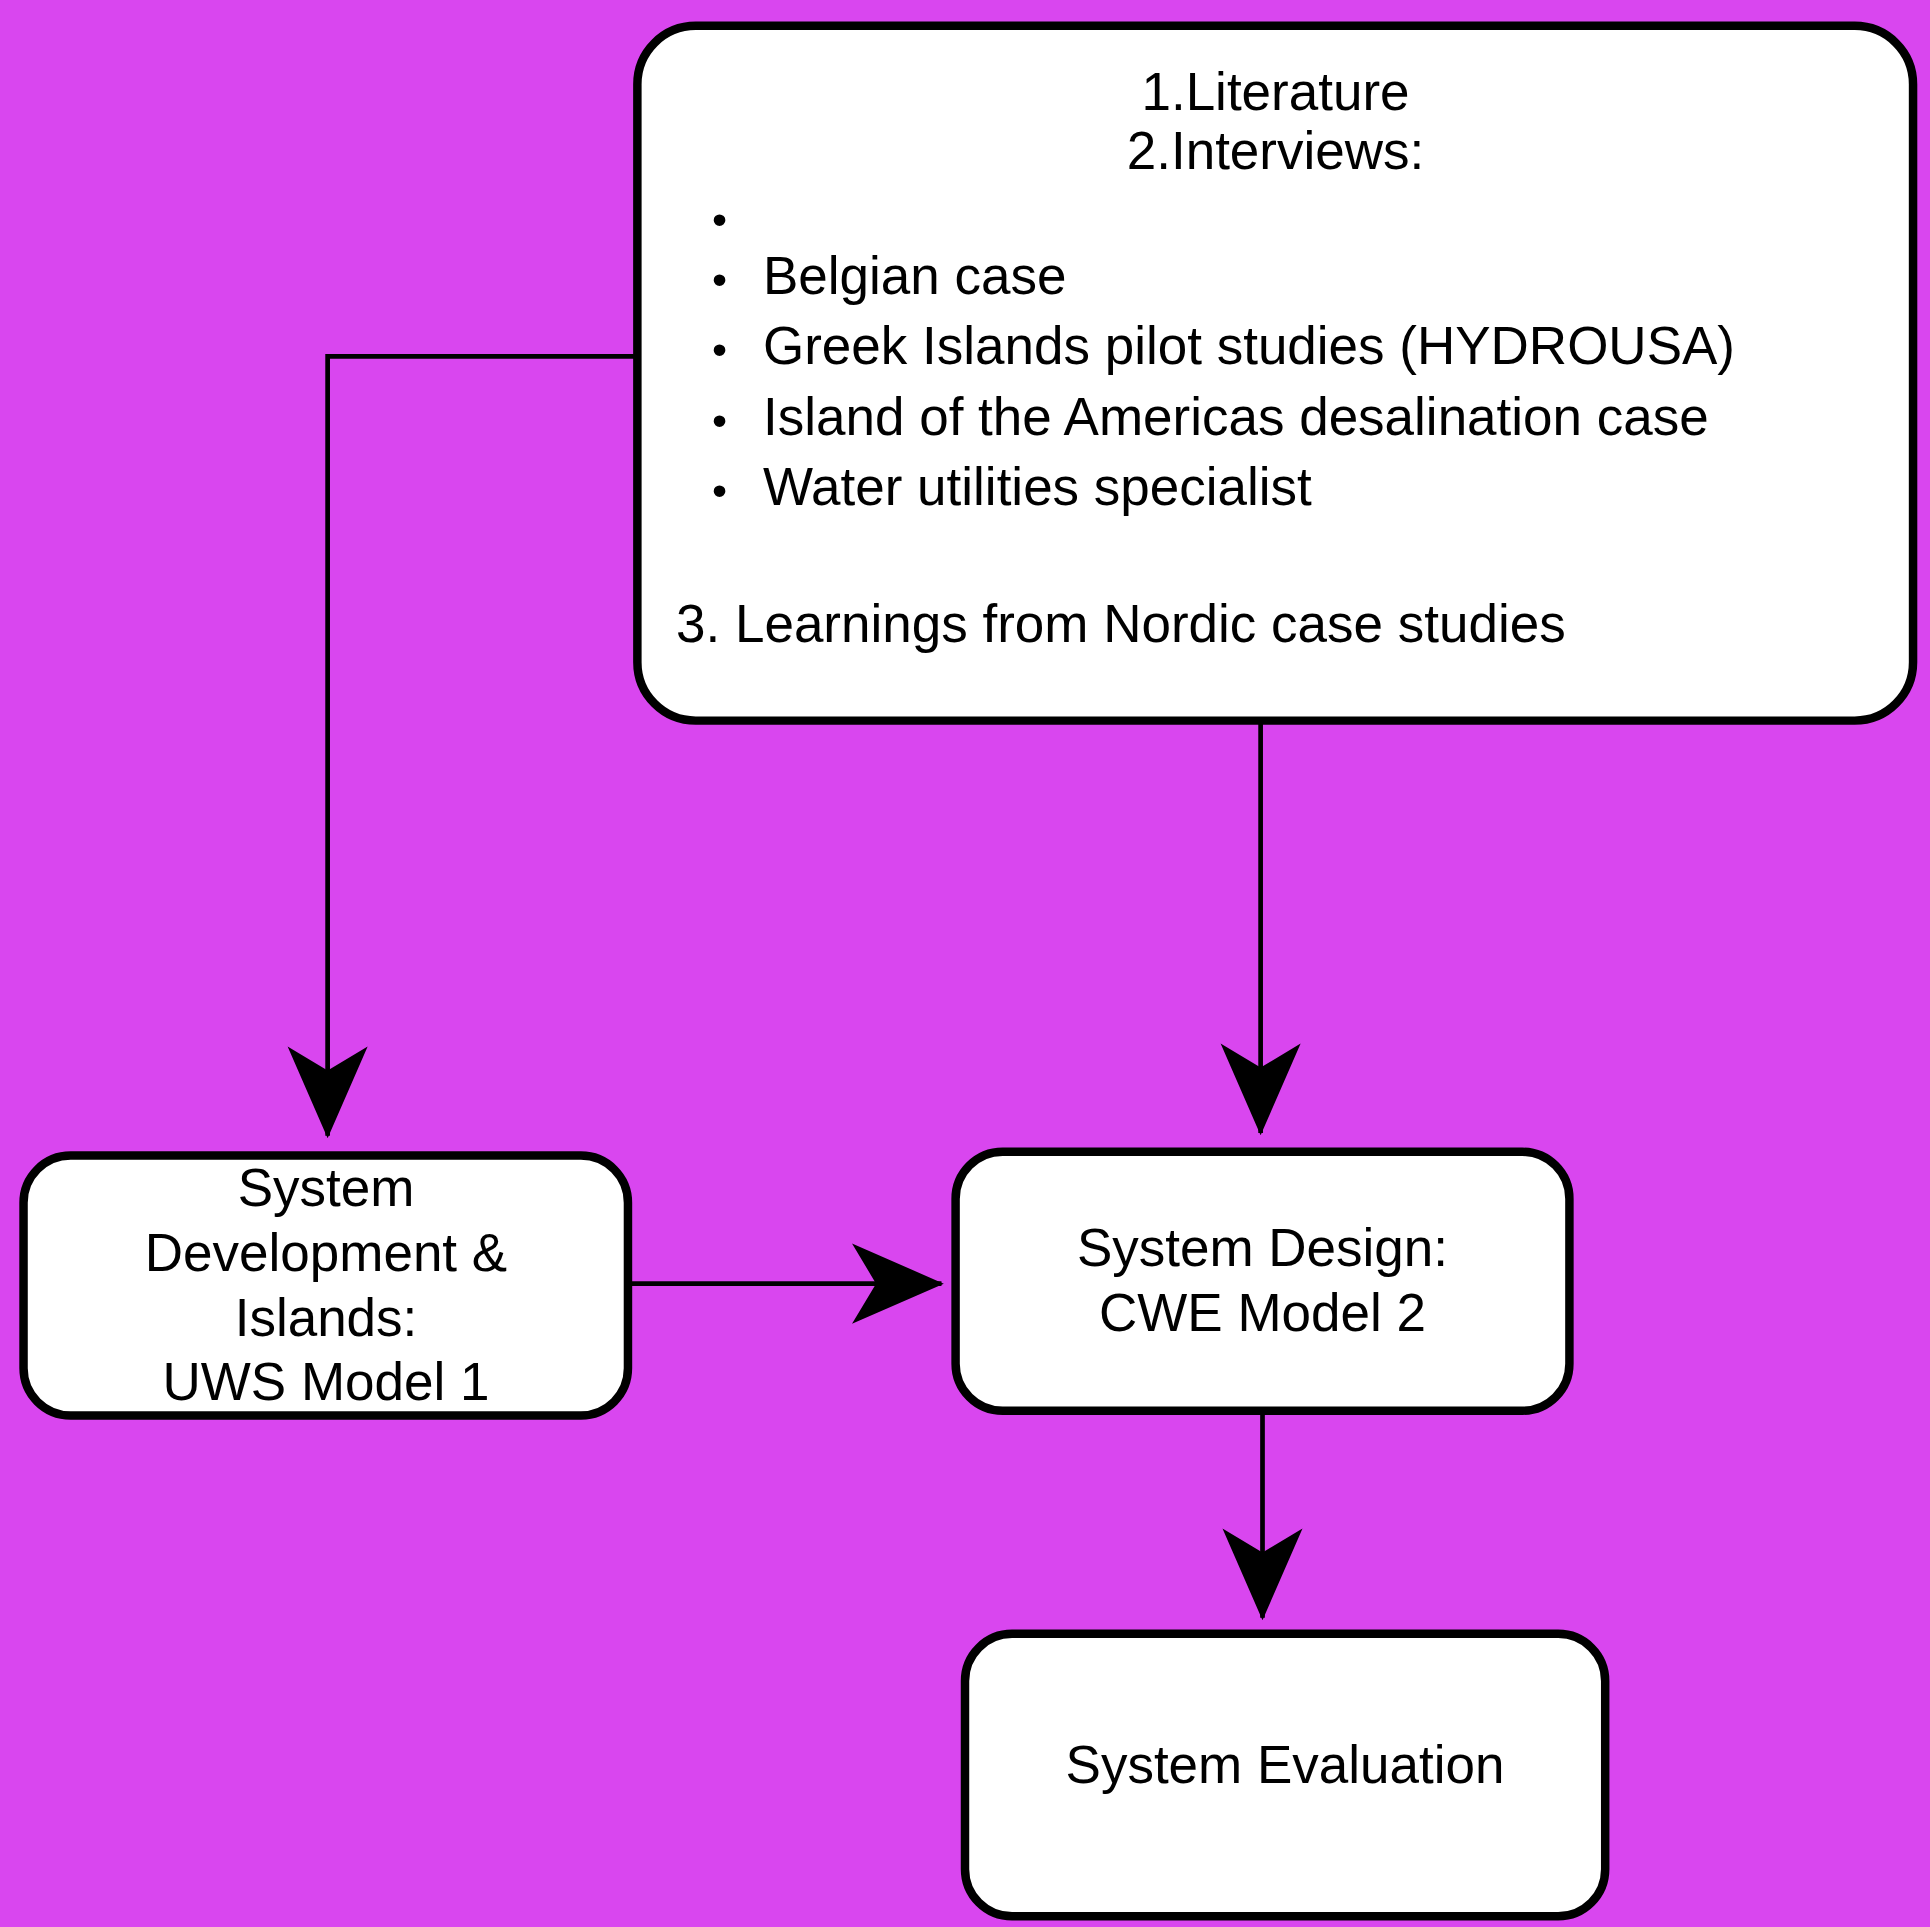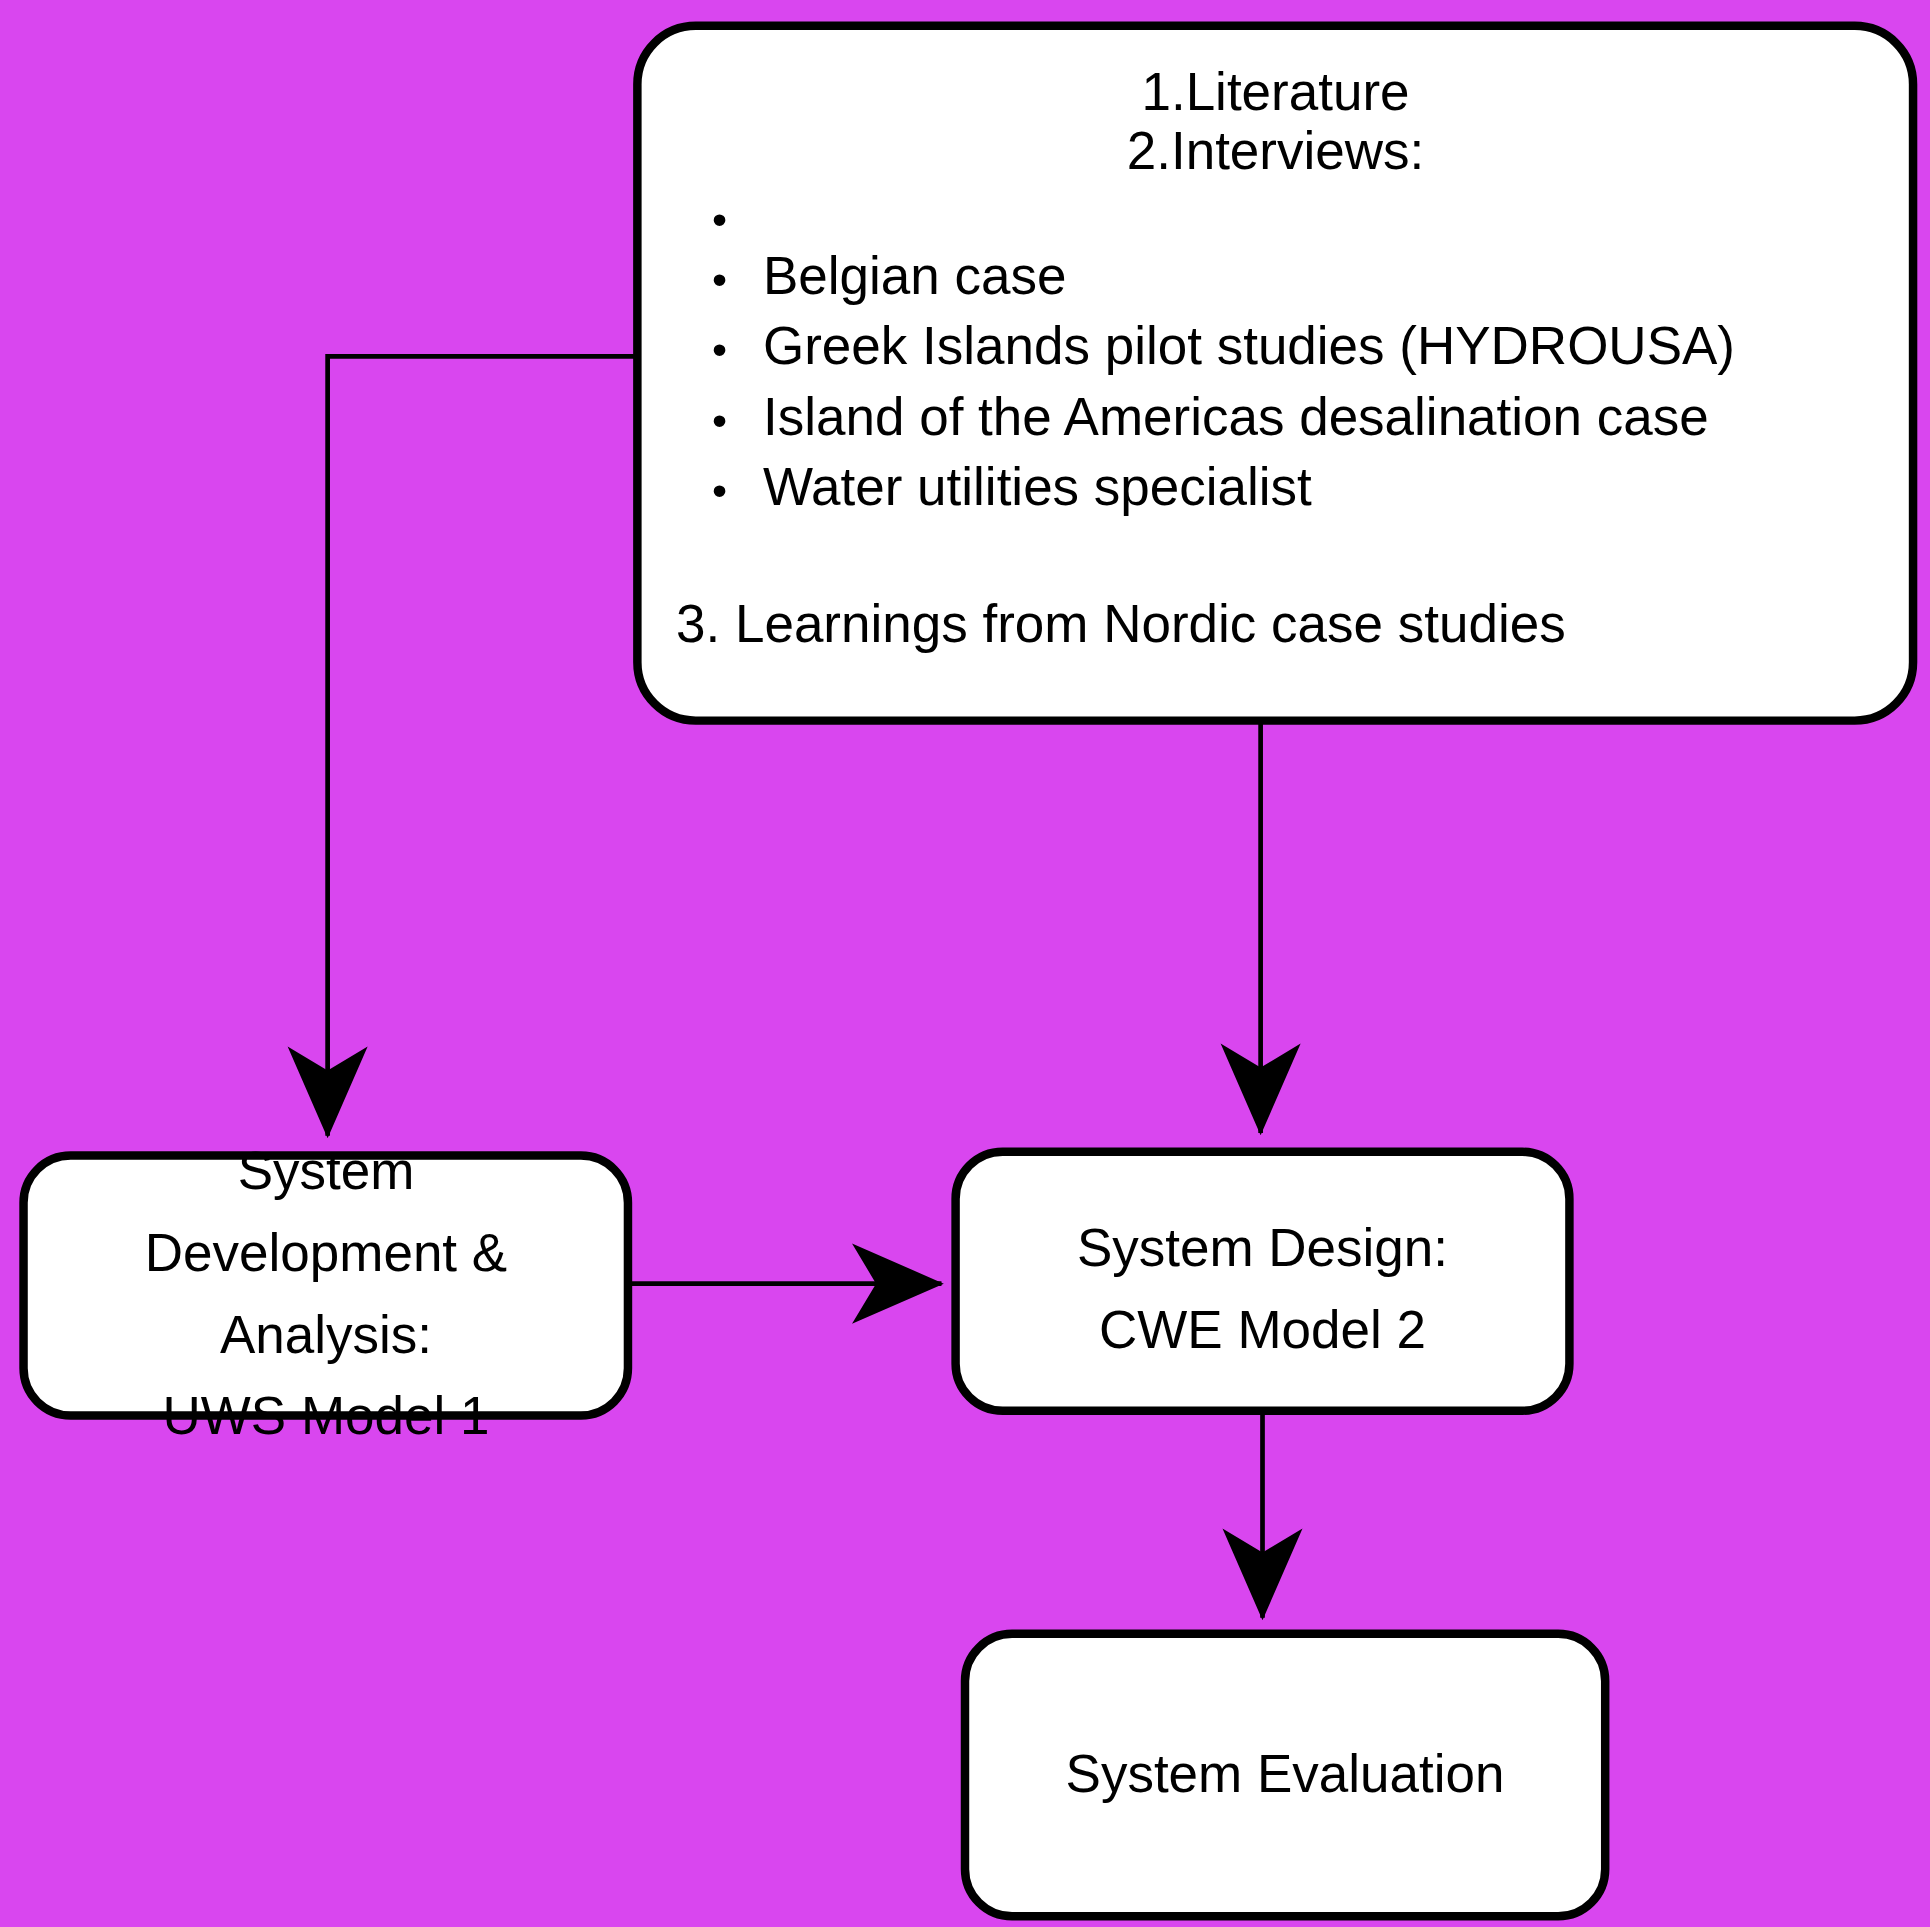--- a/index.html
+++ b/index.html
@@ -31,21 +31,20 @@
     align-items: center;
     justify-content: center;
     color: #000000;
     line-height: 1.22;
     text-align: center;
     pointer-events: none;
   }
   .box-label {
     font-size: 53px;
     white-space: nowrap;
-    margin-top: 17px;
   }
   
   #methods-box-content {
     position: absolute;
     left: 633px;
     top: 21px;
     width: 1285px;
     height: 704px;
     box-sizing: border-box;
     padding: 41px 43px 28px 43px;
@@ -160,21 +159,21 @@
         <span>Water utilities specialist</span>
       </li>
     </ul>
 
     <div class="footnote-line">3. Learnings from Nordic case studies</div>
   </div>
 
   <div class="node-text" id="uws-label">
     <div class="box-label">System</div>
     <div class="box-label">Development &amp;</div>
-    <div class="box-label">Analysis:</div>
+    <div class="box-label">Islands:</div>
     <div class="box-label">UWS Model 1</div>
   </div>
 
   <div class="node-text" id="cwe-label">
     <div class="box-label">System Design:</div>
     <div class="box-label">CWE Model 2</div>
   </div>
 
   <div class="node-text" id="eval-label">
     <div class="box-label">System Evaluation</div>

